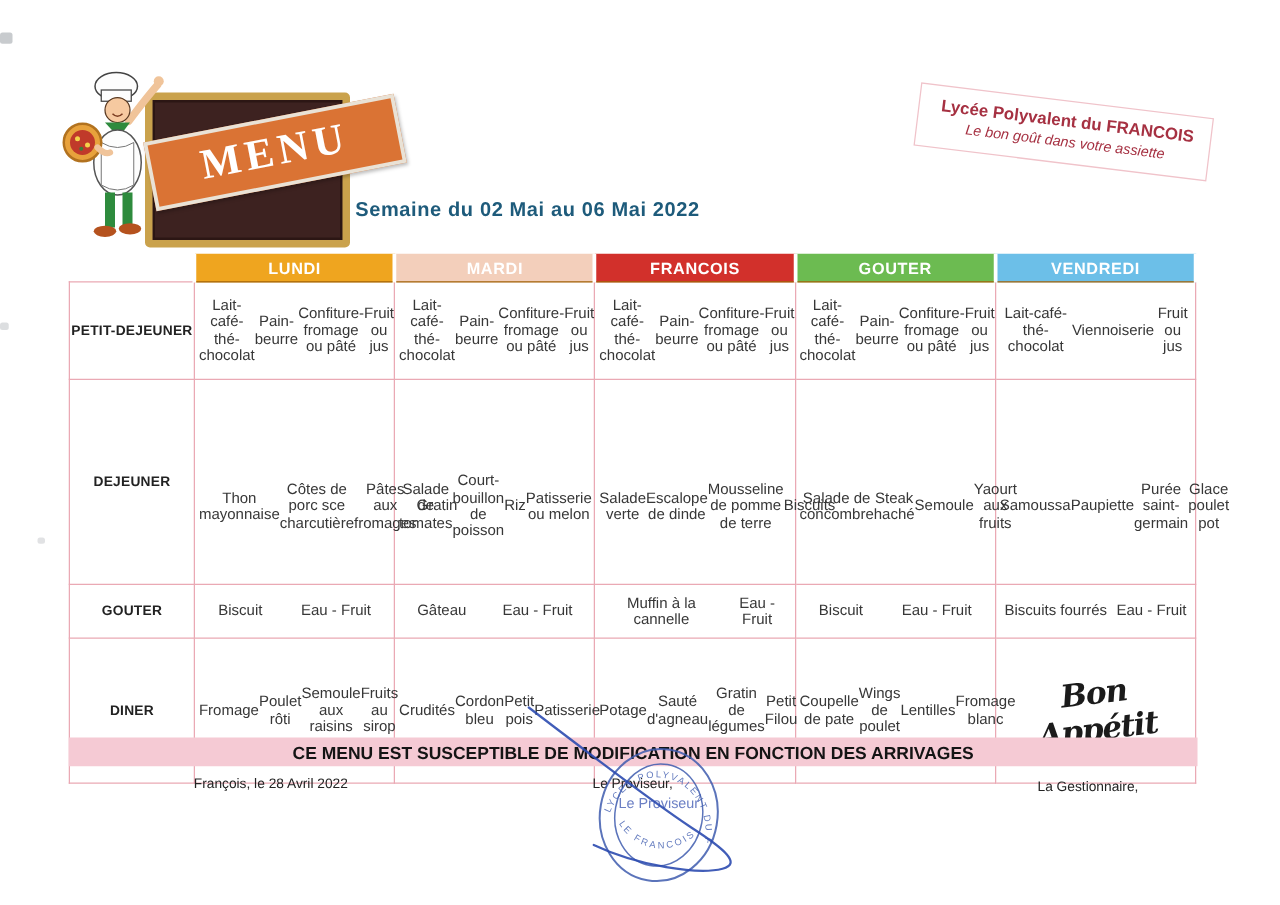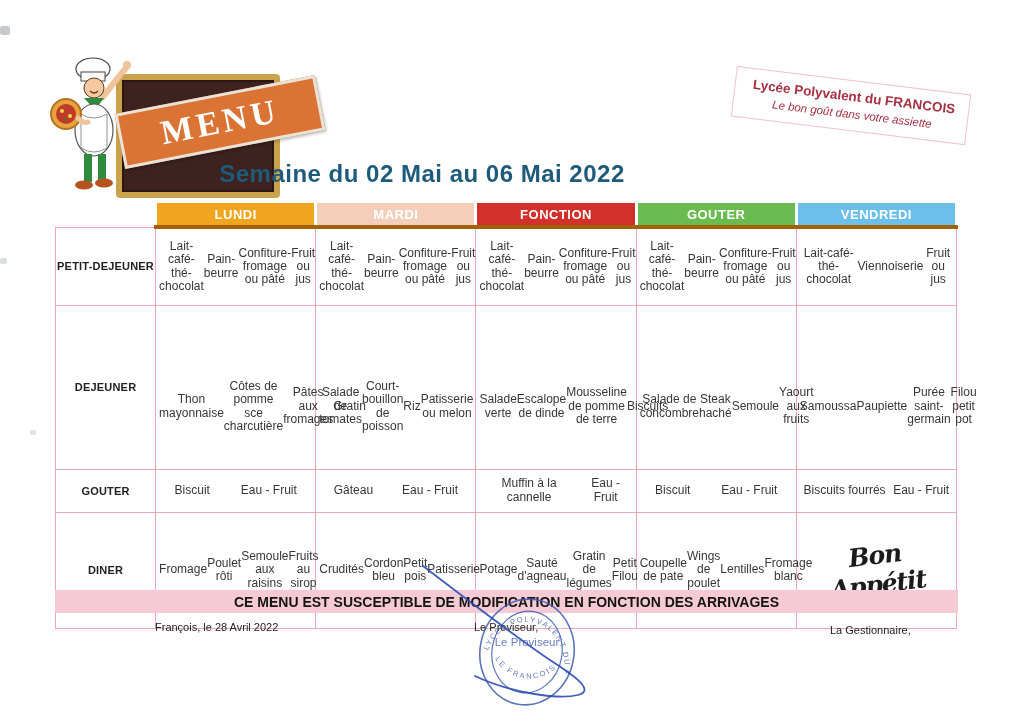--- a/index.html
+++ b/index.html
@@ -15,29 +15,29 @@
   #menu-banner span{color:#fff;font-family:"Liberation Serif",serif;font-weight:bold;
     font-size:34px;letter-spacing:4px;}
   
   #school-stamp{position:absolute;left:733px;top:80px;width:218px;padding:8px 6px 10px 10px;
     transform:rotate(7deg);border:1px solid #f0c3ca;color:#a63142;text-align:center;}
   #school-stamp .l1{font-weight:bold;font-size:13.5px;white-space:nowrap;}
   #school-stamp .l2{font-style:italic;font-size:11.5px;margin-top:4px;}
 
   
   #title{position:absolute;left:0;top:160px;width:844px;text-align:center;
-    color:#1e5b7b;font-size:24px;font-weight:bold;letter-spacing:.5px;}
+    color:#1e5b7b;font-size:16px;font-weight:bold;letter-spacing:.5px;}
 
   
   #table-wrap{position:absolute;left:55px;top:203px;width:903px;}
   table{border-collapse:collapse;table-layout:fixed;width:903px;}
   col.c-label{width:100px;}
   col.c-day{width:160px;}
   thead th{height:22px;color:#fff;font-size:13px;font-weight:bold;letter-spacing:.5px;
-    border-left:3px solid #fff;border-right:3px solid #fff;border-bottom:4px solid #a16207;padding:0;}
+    border-left:3px solid #fff;border-right:3px solid #fff;border-bottom:1px solid #a16207;padding:0;}
   thead th.corner{background:#fff;border:none;}
   tbody th,tbody td{border:1px solid #eaa9b4;padding:0;background:#fff;}
   tbody tr.r0{height:78px;} tbody tr.r1{height:128px;} tbody tr.r2{height:43px;} tbody tr.r3{height:116px;}
   tbody th{font-size:11px;font-weight:bold;color:#222;text-align:center;letter-spacing:.2px;}
   .cell-stack{display:flex;flex-direction:row;justify-content:space-around;align-items:center;
     text-align:center;padding:1px 3px;box-sizing:border-box;}
   tr.r0 .cell-stack{height:74px;} tr.r1 .cell-stack{height:124px;margin-top:39px;}
   tr.r2 .cell-stack{height:39px;} tr.r3 .cell-stack{height:112px;text-align:center;}
   .item{font-size:12px;color:#373737;line-height:1.12;}
   .bon-appetit{font-family:"DejaVu Serif",serif;font-style:italic;font-weight:bold;font-size:25px;
@@ -118,21 +118,21 @@
           <col class="c-day">
           <col class="c-day">
           <col class="c-day">
           <col class="c-day">
       </colgroup>
       <thead>
           <tr>
             <th class="corner"></th>
             <th style="background: rgb(239, 165, 31);">LUNDI</th>
             <th style="background: rgb(243, 207, 187);">MARDI</th>
-            <th style="background: rgb(210, 48, 43);">FONCTION</th>
+            <th style="background: rgb(210, 48, 43);">FRANCOIS</th>
             <th style="background: rgb(108, 187, 81);">GOUTER</th>
             <th style="background: rgb(108, 191, 232);">VENDREDI</th>
           </tr>
         </thead>
       <tbody>
           <tr class="r0">
             <th>PETIT-DEJEUNER</th>
             <td>
               <div class="cell-stack">
                 <div class="item">Lait-café-thé-chocolat</div>
@@ -171,21 +171,21 @@
                 <div class="item">Viennoiserie</div>
                 <div class="item">Fruit ou jus</div>
               </div>
             </td>
           </tr>
           <tr class="r1">
             <th>DEJEUNER</th>
             <td>
               <div class="cell-stack">
                 <div class="item">Thon mayonnaise</div>
-                <div class="item">Côtes de pomme sce charcutière</div>
+                <div class="item">Côtes de porc sce charcutière</div>
                 <div class="item">Pâtes aux fromages</div>
                 <div class="item">Gratin</div>
               </div>
             </td>
             <td>
               <div class="cell-stack">
                 <div class="item">Salade de tomates</div>
                 <div class="item">Court-bouillon de poisson</div>
                 <div class="item">Riz</div>
                 <div class="item">Patisserie ou melon</div>
@@ -205,21 +205,21 @@
                 <div class="item">Steak haché</div>
                 <div class="item">Semoule</div>
                 <div class="item">Yaourt aux fruits</div>
               </div>
             </td>
             <td>
               <div class="cell-stack">
                 <div class="item">Samoussa</div>
                 <div class="item">Paupiette</div>
                 <div class="item">Purée saint-germain</div>
-                <div class="item">Filou petit pot</div>
+                <div class="item">Glace poulet pot</div>
               </div>
             </td>
           </tr>
           <tr class="r2">
             <th>GOUTER</th>
             <td>
               <div class="cell-stack">
                 <div class="item">Biscuit</div>
                 <div class="item">Eau - Fruit</div>
               </div>

